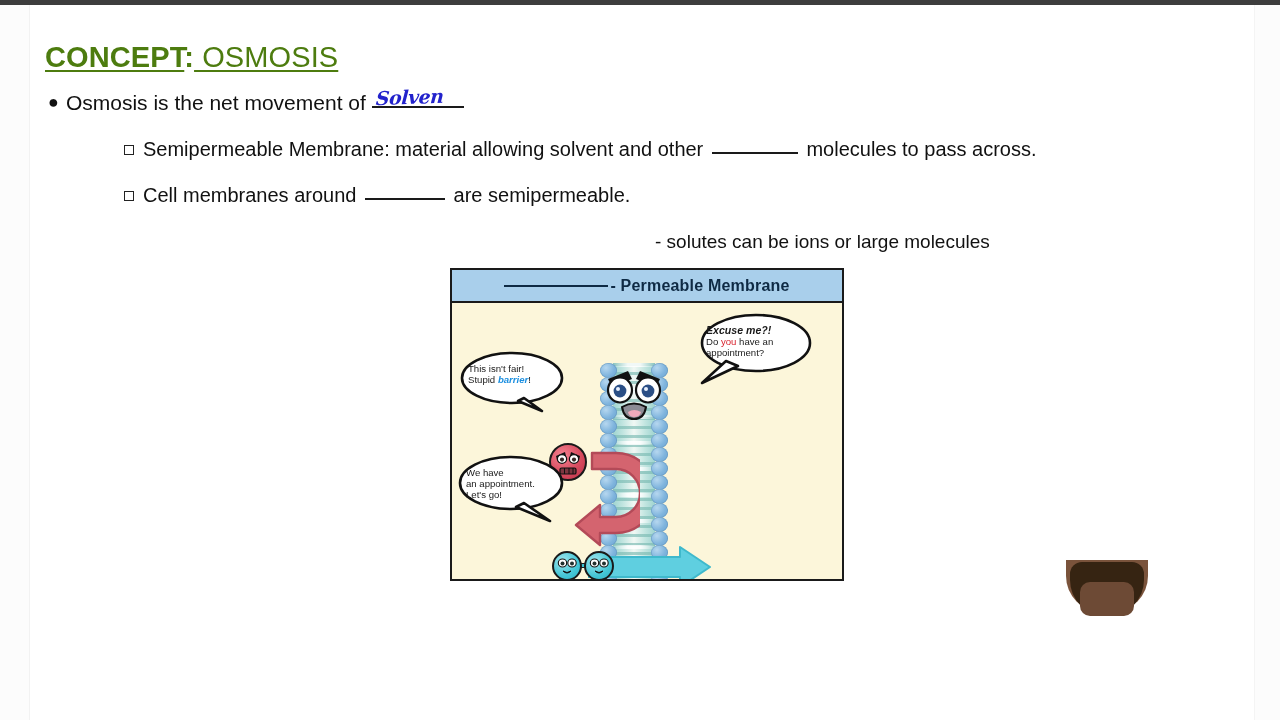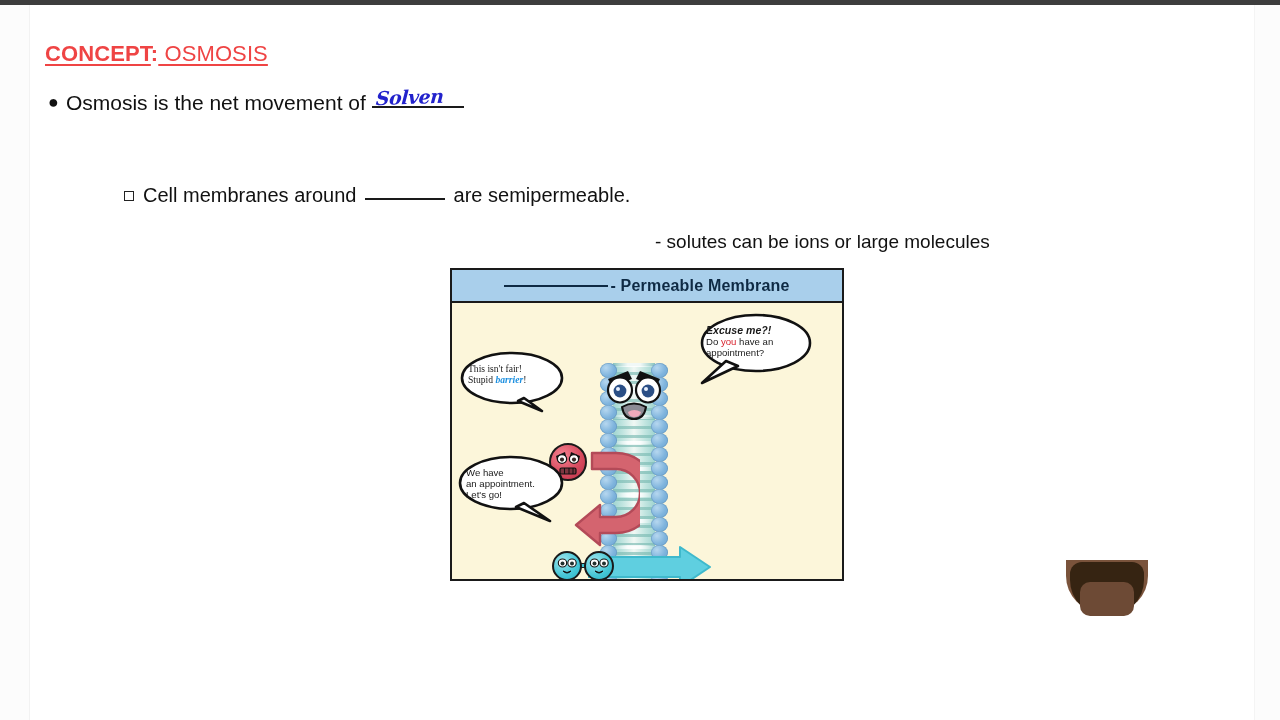--- a/index.html
+++ b/index.html
@@ -43,22 +43,22 @@
     background: #fcfcfc;
     border-left: 1px solid #f4f4f4;
   }
 
   
   .slide { position: absolute; top: 5px; left: 0; width: 1280px; height: 715px; }
 
   .title {
     position: absolute;
     left: 45px; top: 36px;
-    font-size: 22px;
-    color: #ef4444;
+    font-size: 29px;
+    color: #4d7c0f;
     letter-spacing: 0.1px;
     white-space: nowrap;
   }
   .title .lead { font-weight: bold; text-decoration: underline; text-underline-offset: 3px; }
   .title .colon { font-weight: bold; }
   .title .rest { text-decoration: underline; text-underline-offset: 3px; }
 
   .bullet1 {
     position: absolute;
     left: 48px; top: 86px;
@@ -237,21 +237,21 @@
   .bub { position: absolute; z-index: 7; }
   .bub svg { display: block; overflow: visible; }
   .bub .txt {
     position: absolute;
     text-align: left;
     color: #1a1a1a;
     line-height: 1.16;
     font-size: 9.6px;
     white-space: nowrap;
   }
-  .bub-barrier { left: 8px; top: 48px; width: 104px; height: 60px; font-family: Liberation Serif, serif; }
+  .bub-barrier { left: 8px; top: 48px; width: 104px; height: 60px; }
   .bub-barrier .txt { left: 8px; top: 12px; width: 88px; }
   .bub-excuse { left: 248px; top: 10px; width: 112px; height: 70px; }
   .bub-excuse .txt { left: 6px; top: 11px; width: 100px; }
   .bub-appt { left: 6px; top: 152px; width: 106px; height: 66px; }
   .bub-appt .txt { left: 8px; top: 12px; width: 90px; }
 
   .b-strong { font-weight: bold; font-style: italic; font-size: 10.6px; }
   .b-blue { color: #1b8fe0; font-weight: bold; font-style: italic; }
   .b-red { color: #d81f2a; font-weight: normal; }
 
@@ -329,20 +329,25 @@
       <span class="lead">CONCEPT</span><span class="colon">:</span><span class="rest"> OSMOSIS</span>
     </div>
 
     <div class="bullet1">
       <span class="dot">●</span><span>Osmosis is the net movement of</span>
       <span class="blank b-solvent">
         <span class="handwrite">Solven</span>
       </span>
     </div>
 
+    <div class="sub sub-a">
+      <span class="sq"></span><span>Semipermeable Membrane: material allowing solvent and other</span>
+      <span class="blank b-mol"></span>
+      <span>molecules to pass across.</span>
+    </div>
 
     <div class="sub sub-b">
       <span class="sq"></span><span>Cell membranes around</span>
       <span class="blank b-cell"></span>
       <span>are semipermeable.</span>
     </div>
 
     <div class="dash dash-b">- solutes can be ions or large molecules</div>
 
     <div class="figure">

